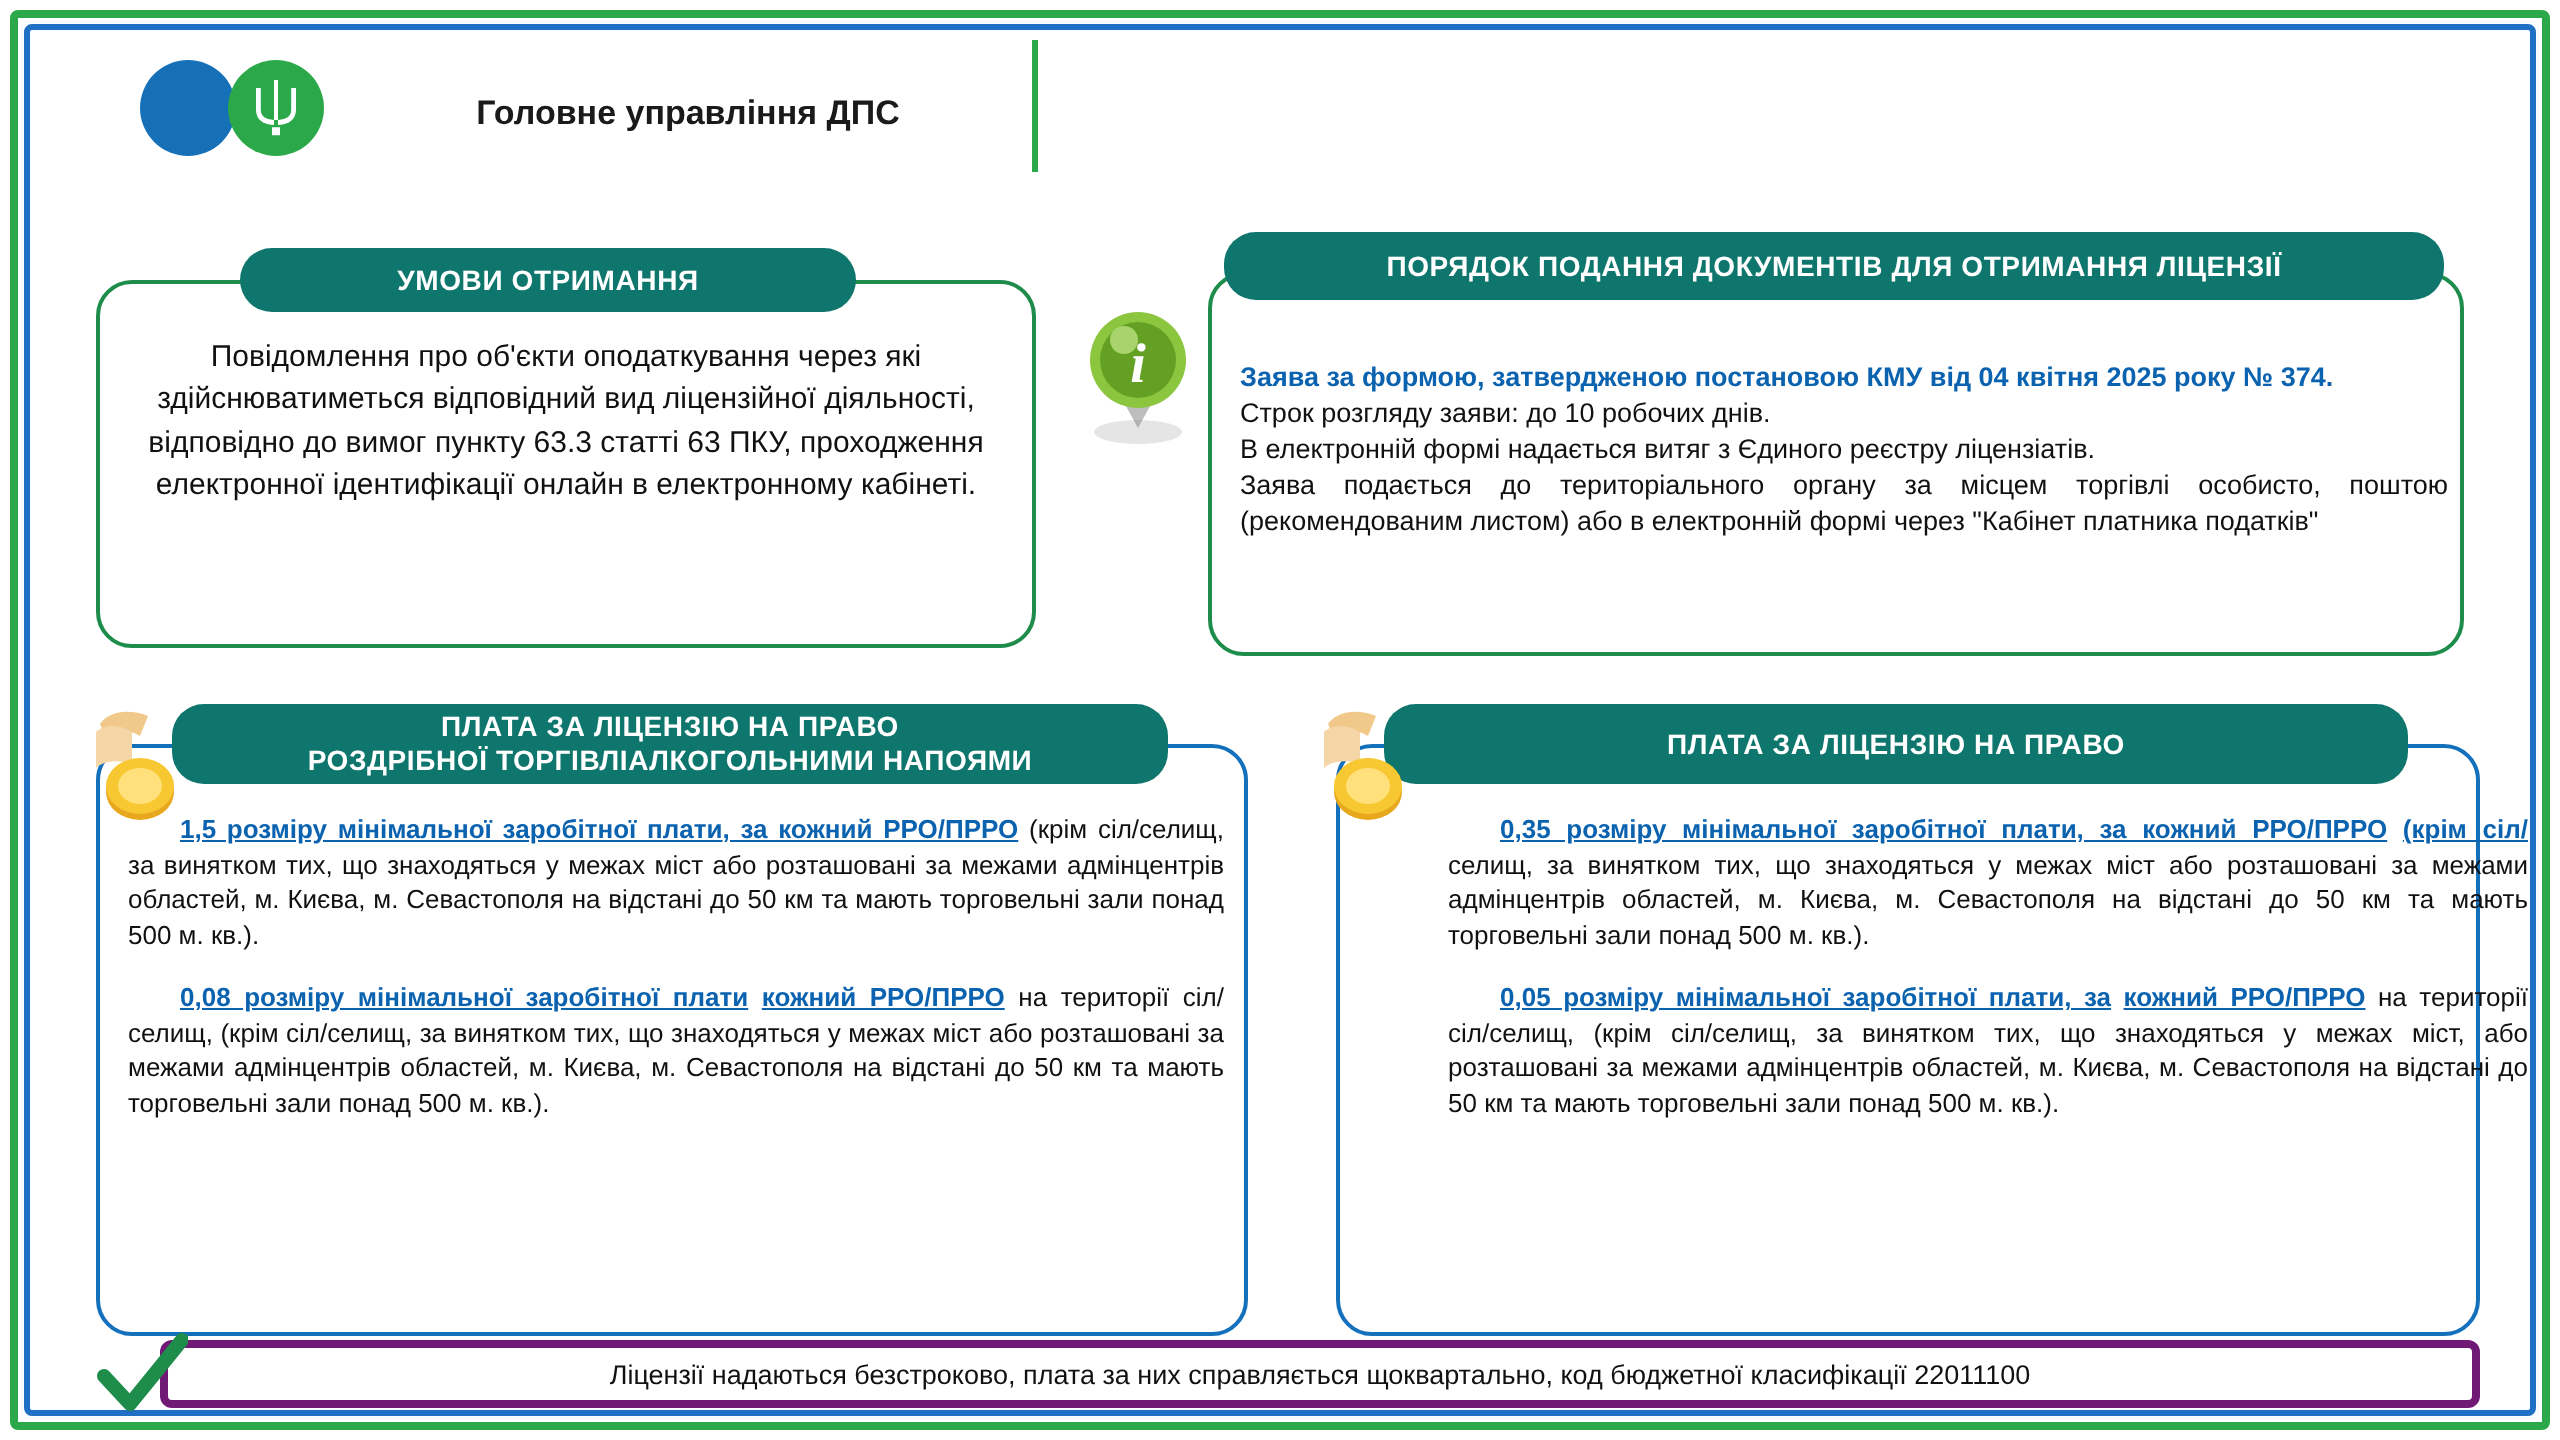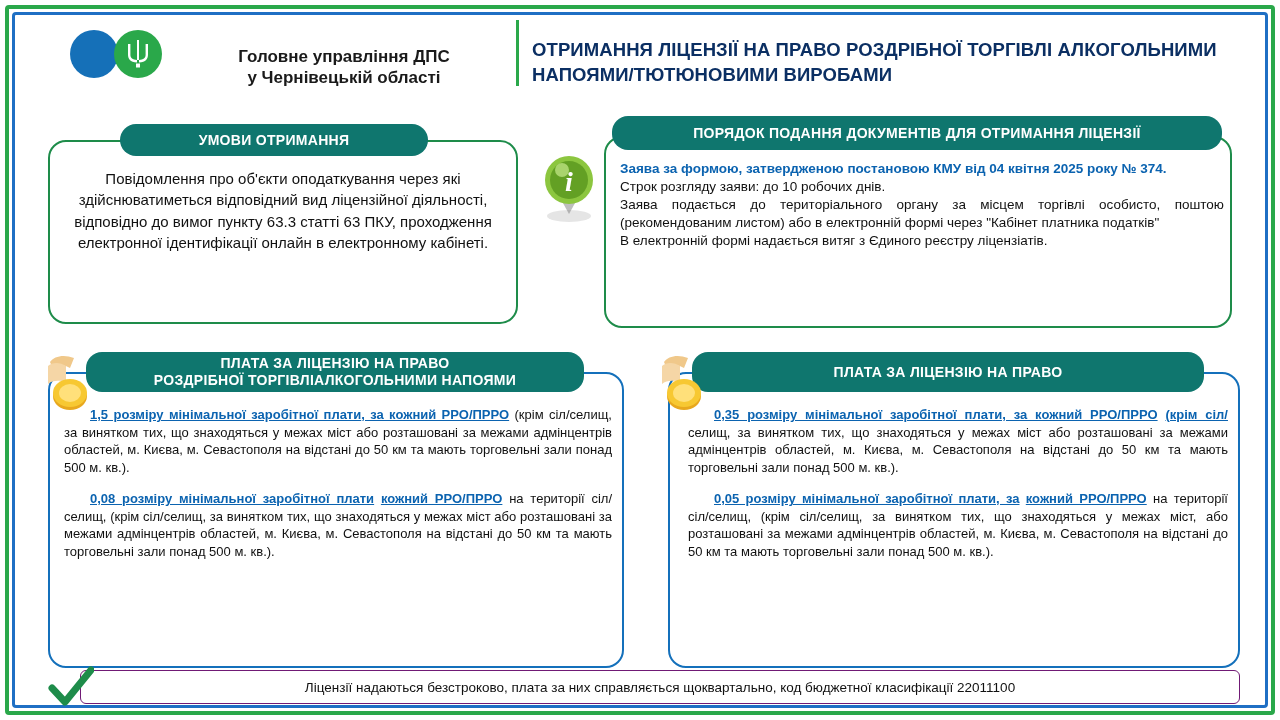--- a/index.html
+++ b/index.html
@@ -147,21 +147,21 @@
   .order-pill { left: 596px; top: 100px; width: 610px; height: 34px; }
   .order-box  { left: 588px; top: 120px; width: 628px; height: 192px; border-color:#1e8c4a; }
   .info-icon {
     position: absolute;
     left: 522px; top: 138px;
     width: 62px; height: 70px;
     z-index: 5;
   }
   .order-text {
     position: absolute;
-    left: 604px; top: 144px;
+    left: 604px; top: 164px;
     width: 604px;
     font-size: 13.5px;
     color: #111111;
     line-height: 1.33;
     text-align: justify;
   }
   .order-text .hl {
     color: #0b63b0;
     font-weight: bold;
   }
@@ -185,28 +185,28 @@
     font-size: 13px;
     color: #111111;
     line-height: 1.35;
     text-align: justify;
   }
   .pay-text p { margin: 0 0 14px 0; text-indent: 26px; }
   .pay-text p:last-child { margin-bottom: 0; }
   .pay-text .hl { color: #0b63b0; font-weight: bold; text-decoration: underline; }
 
   .pay-text-left  { left: 48px;  top: 390px; width: 548px; }
-  .pay-text-right { left: 672px; top: 390px; width: 540px; }
+  .pay-text-right { left: 708px; top: 390px; width: 540px; }
 
   
   .footer-box {
     position: absolute;
     left: 64px; top: 654px;
     width: 1160px; height: 34px;
-    border: 1px solid #701a75;
+    border: 4px solid #701a75;
     border-radius: 6px;
     background: #ffffff;
     box-sizing: border-box;
     display: flex;
     align-items: center;
     justify-content: center;
   }
   .footer-text {
     font-size: 13.5px;
     color: #111111;
@@ -232,26 +232,24 @@
         <div class="logo-circle-blue"></div>
         <div class="logo-circle-green">
           <svg width="26" height="32" viewBox="0 0 26 32">
             <path d="M12 2 L14 2 L14 22 L12 22 Z M3 6 L5.4 6 L5.4 17 C5.4 20 7.5 21.6 12 22 L12 24.5 C5 24.2 3 20.5 3 16.5 Z M20.6 6 L23 6 L23 16.5 C23 20.5 21 24.2 14 24.5 L14 22 C18.5 21.6 20.6 20 20.6 17 Z M11 25.6 L15 25.6 L15 29.6 L11 29.6 Z" fill="#ffffff"></path>
           </svg>
         </div>
       </div>
 
       <div class="org-name">
         <div>Головне управління ДПС</div>
-        <div>у  Чернівецькій області</div>
       </div>
 
       <div class="header-divider"></div>
 
-      <div class="header-title">ОТРИМАННЯ ЛІЦЕНЗІЇ  НА ПРАВО РОЗДРІБНОЇ ТОРГІВЛІ АЛКОГОЛЬНИМИ НАПОЯМИ/ТЮТЮНОВИМИ  ВИРОБАМИ</div>
     </div>
 
     <div class="box green cond-box"></div>
     <div class="pill cond-pill">УМОВИ ОТРИМАННЯ</div>
     <div class="cond-text">Повідомлення про об'єкти оподаткування через які здійснюватиметься відповідний вид ліцензійної діяльності, відповідно до вимог пункту 63.3 статті 63 ПКУ, проходження електронної ідентифікації онлайн в електронному кабінеті.</div>
 
     <div class="box green order-box"></div>
     <div class="pill order-pill">ПОРЯДОК ПОДАННЯ ДОКУМЕНТІВ ДЛЯ ОТРИМАННЯ ЛІЦЕНЗІЇ</div>
 
     <div class="info-icon">
@@ -261,22 +259,22 @@
         <circle cx="31" cy="26" r="24" fill="#8cc63f"></circle>
         <circle cx="31" cy="26" r="19" fill="#63a024"></circle>
         <circle cx="24" cy="16" r="7" fill="#b5dd7a" opacity="0.85"></circle>
         <text x="31" y="37" font-family="Liberation Serif, serif" font-size="28" font-style="italic" font-weight="bold" fill="#ffffff" text-anchor="middle">i</text>
       </svg>
     </div>
 
     <div class="order-text">
       <span class="hl">Заява за формою, затвердженою постановою КМУ  від 04 квітня 2025 року № 374.</span>
       <div>Строк розгляду заяви: до 10 робочих днів.</div>
+      <div>В електронній формі надається витяг з Єдиного реєстру ліцензіатів.</div>
       <div>Заява подається до територіального органу за місцем торгівлі особисто, поштою (рекомендованим листом) або в електронній формі через "Кабінет платника податків"</div>
-      <div>В електронній формі надається витяг з Єдиного реєстру ліцензіатів.</div>
     </div>
 
     <div class="box pay-box-left"></div>
     <div class="pill pay-pill-left">
       <div>
         <div>ПЛАТА ЗА ЛІЦЕНЗІЮ НА ПРАВО</div>
         <div>РОЗДРІБНОЇ ТОРГІВЛІАЛКОГОЛЬНИМИ  НАПОЯМИ</div>
       </div>
     </div>
     <div class="hand-icon hand-left">

